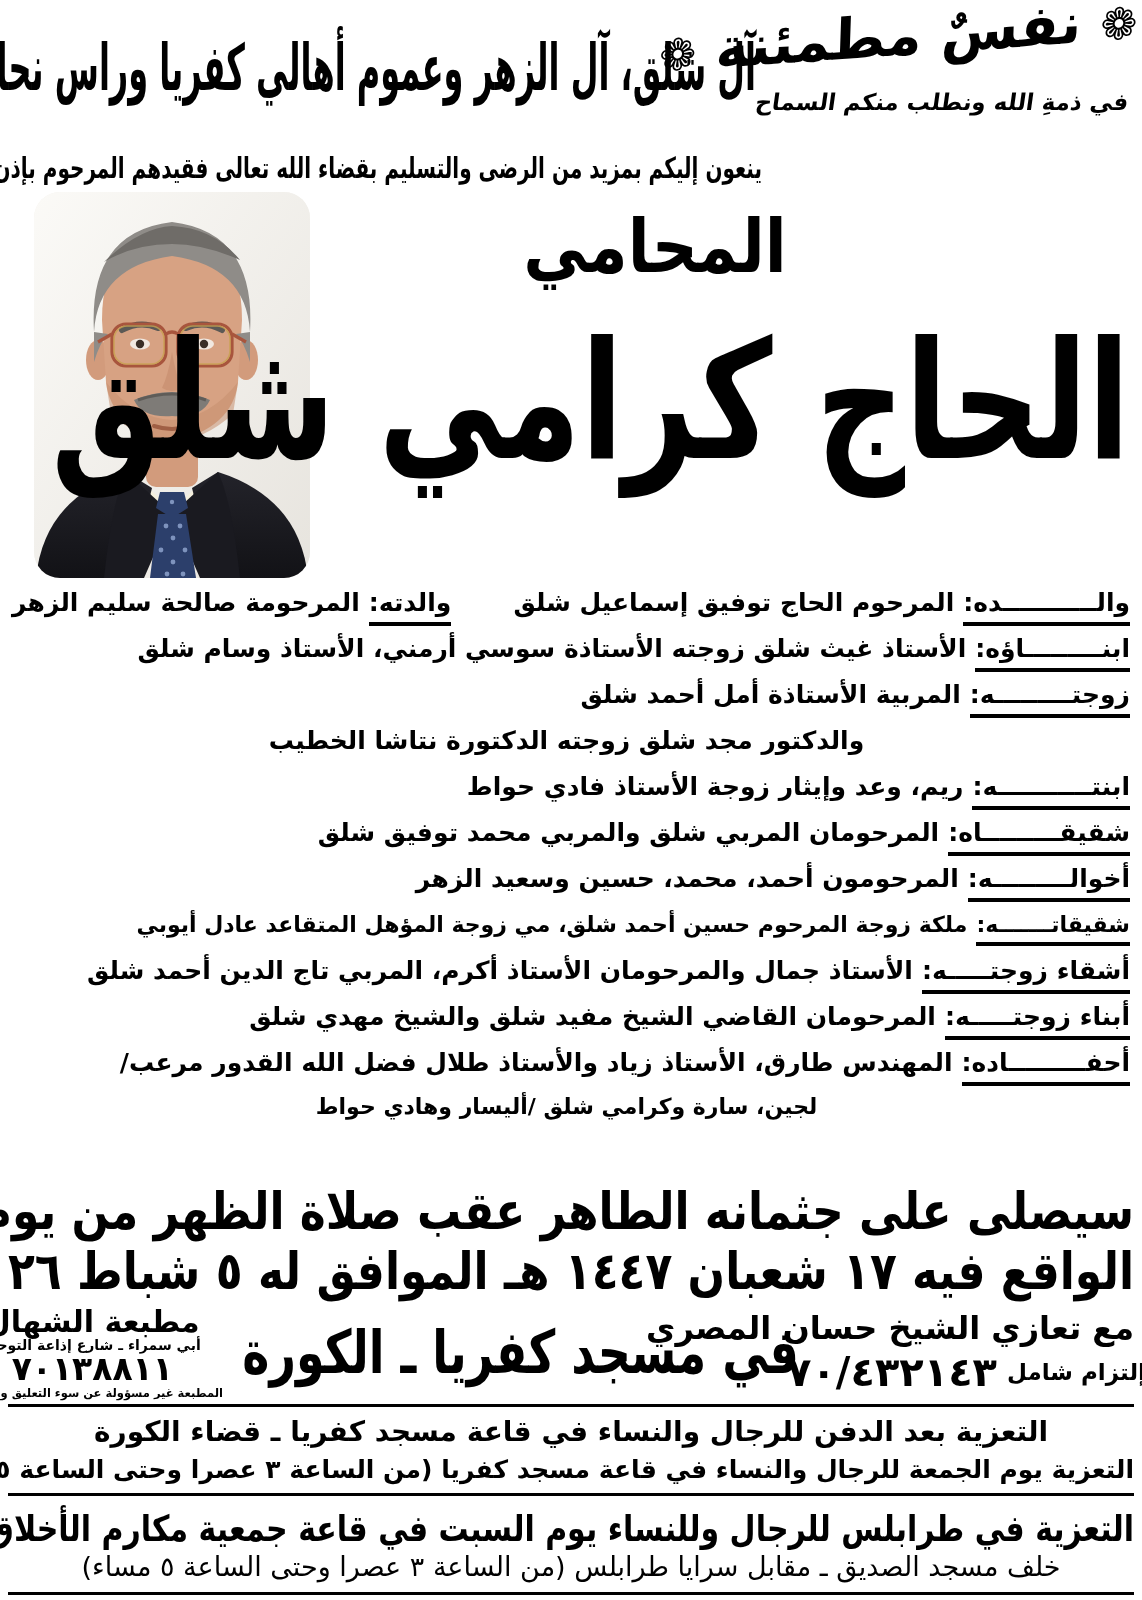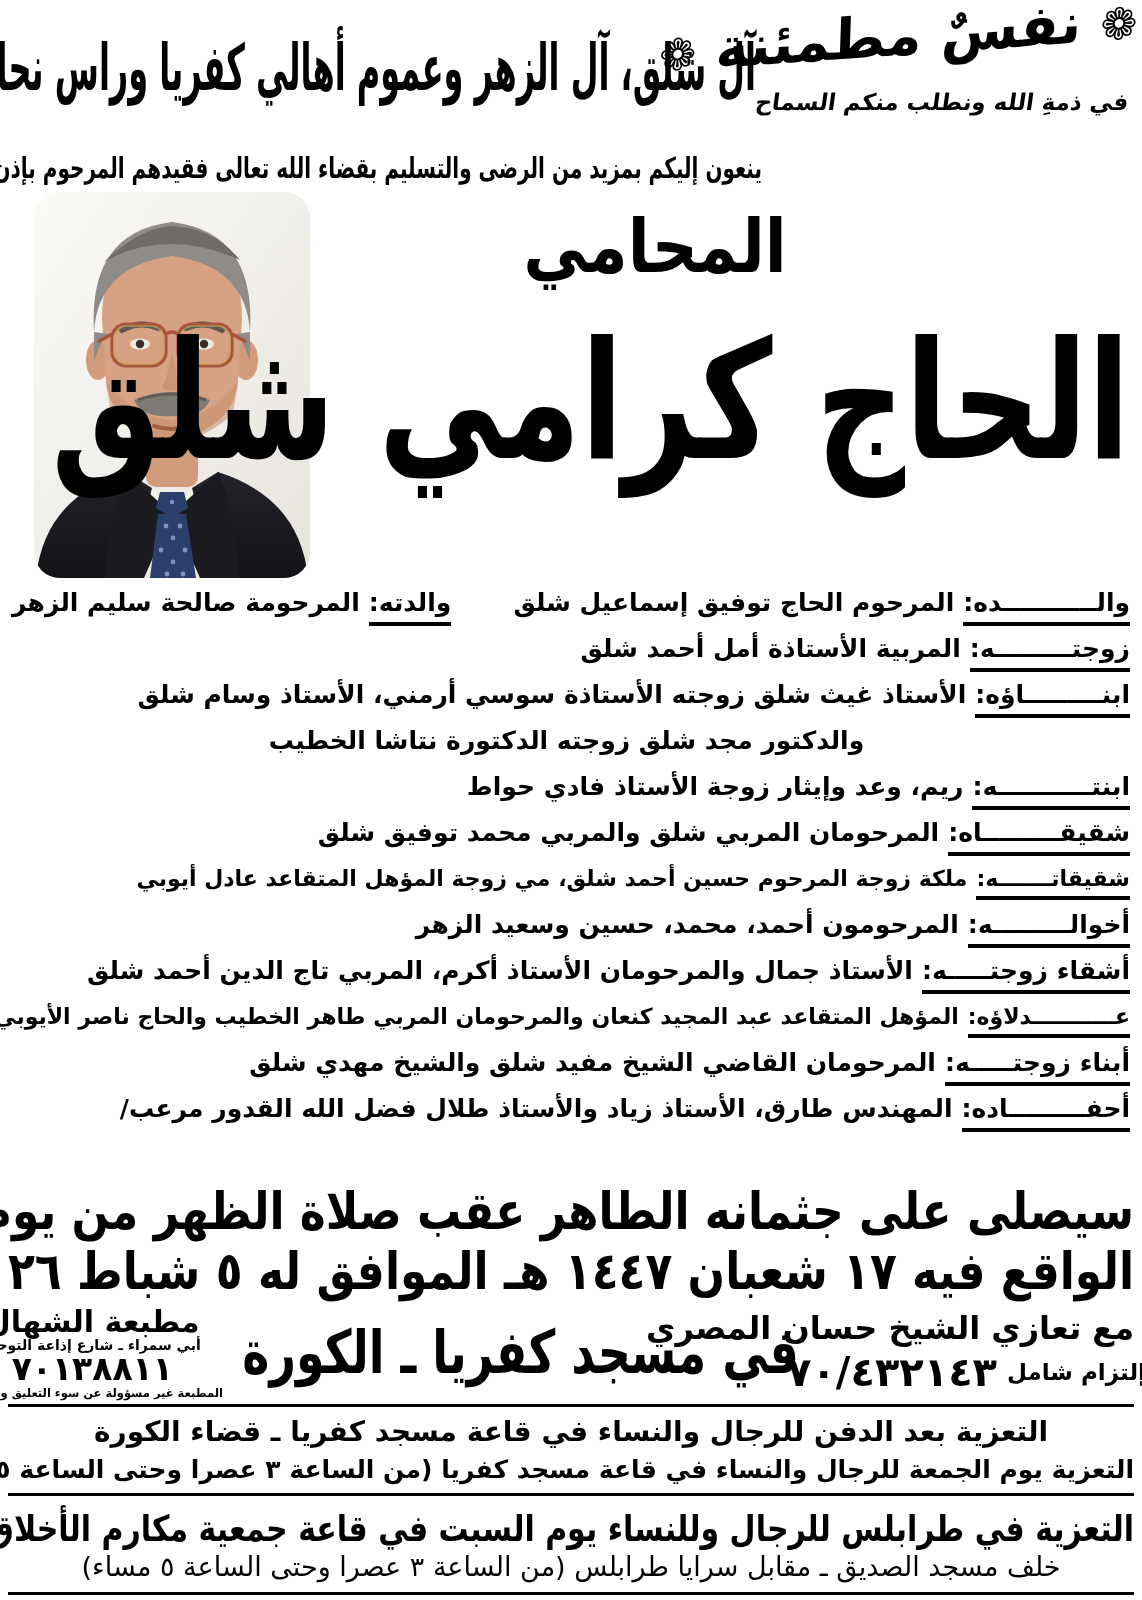--- a/index.html
+++ b/index.html
@@ -210,51 +210,51 @@
   <div class="relations">
     <div class="rel-row parents">
       <span>
         <span class="lbl">والـــــــــــده:</span><span class="val">المرحوم الحاج توفيق إسماعيل شلق</span>
       </span>
       <span>
         <span class="lbl">والدته:</span><span class="val">المرحومة صالحة سليم الزهر</span>
       </span>
     </div>
     <div class="rel-row">
+      <span class="lbl">ابنـــــــــاؤه:</span><span class="val">الأستاذ غيث شلق زوجته الأستاذة سوسي أرمني، الأستاذ وسام شلق</span>
+    </div>
+    <div class="rel-row">
       <span class="lbl">زوجتـــــــــه:</span><span class="val">المربية الأستاذة أمل أحمد شلق</span>
-    </div>
-    <div class="rel-row">
-      <span class="lbl">ابنـــــــــاؤه:</span><span class="val">الأستاذ غيث شلق زوجته الأستاذة سوسي أرمني، الأستاذ وسام شلق</span>
     </div>
     <div class="rel-row cont">
       <span class="val">والدكتور مجد شلق زوجته الدكتورة نتاشا الخطيب</span>
     </div>
     <div class="rel-row">
       <span class="lbl">ابنتـــــــــــه:</span><span class="val">ريم، وعد وإيثار زوجة الأستاذ فادي حواط</span>
     </div>
     <div class="rel-row">
       <span class="lbl">شقيقـــــــــاه:</span><span class="val">المرحومان المربي شلق والمربي محمد توفيق شلق</span>
     </div>
+    <div class="rel-row">
+      <span class="lbl">أخوالـــــــــه:</span><span class="val">المرحومون أحمد، محمد، حسين وسعيد الزهر</span>
+    </div>
     <div class="rel-row tight">
       <span class="lbl">شقيقاتـــــــه:</span><span class="val">ملكة زوجة المرحوم حسين أحمد شلق، مي زوجة المؤهل المتقاعد عادل أيوبي</span>
     </div>
     <div class="rel-row">
-      <span class="lbl">أخوالـــــــــه:</span><span class="val">المرحومون أحمد، محمد، حسين وسعيد الزهر</span>
-    </div>
-    <div class="rel-row">
       <span class="lbl">أشقاء زوجتـــــه:</span><span class="val">الأستاذ جمال والمرحومان الأستاذ أكرم، المربي تاج الدين أحمد شلق</span>
     </div>
-    <div class="rel-row tight">
-      <span class="lbl">عـــــــــــدلاؤه:</span><span class="val">المؤهل المتقاعد عبد المجيد كنعان والمرحومان المربي طاهر الخطيب والحاج ناصر الأيوبي</span>
-    </div>
     <div class="rel-row">
       <span class="lbl">أبناء زوجتـــــه:</span><span class="val">المرحومان القاضي الشيخ مفيد شلق والشيخ مهدي شلق</span>
     </div>
     <div class="rel-row">
       <span class="lbl">أحفـــــــــاده:</span><span class="val">المهندس طارق، الأستاذ زياد والأستاذ طلال فضل الله القدور مرعب/</span>
+    </div>
+    <div class="rel-row cont-small">
+      <span class="val">لجين، سارة وكرامي شلق /أليسار وهادي حواط</span>
     </div>
   </div>
 
   <div class="bottom">
     <div class="fun-line">سيصلى على جثمانه الطاهر عقب صلاة الظهر من يوم الخميس</div>
     <div class="fun-line">الواقع فيه ١٧ شعبان ١٤٤٧ هـ  الموافق له ٥ شباط ٢٠٢٦ م</div>
 
     <div class="venue-row">
       <div class="v-right">
         <div class="v-right-l1">مع تعازي الشيخ حسان المصري</div>

